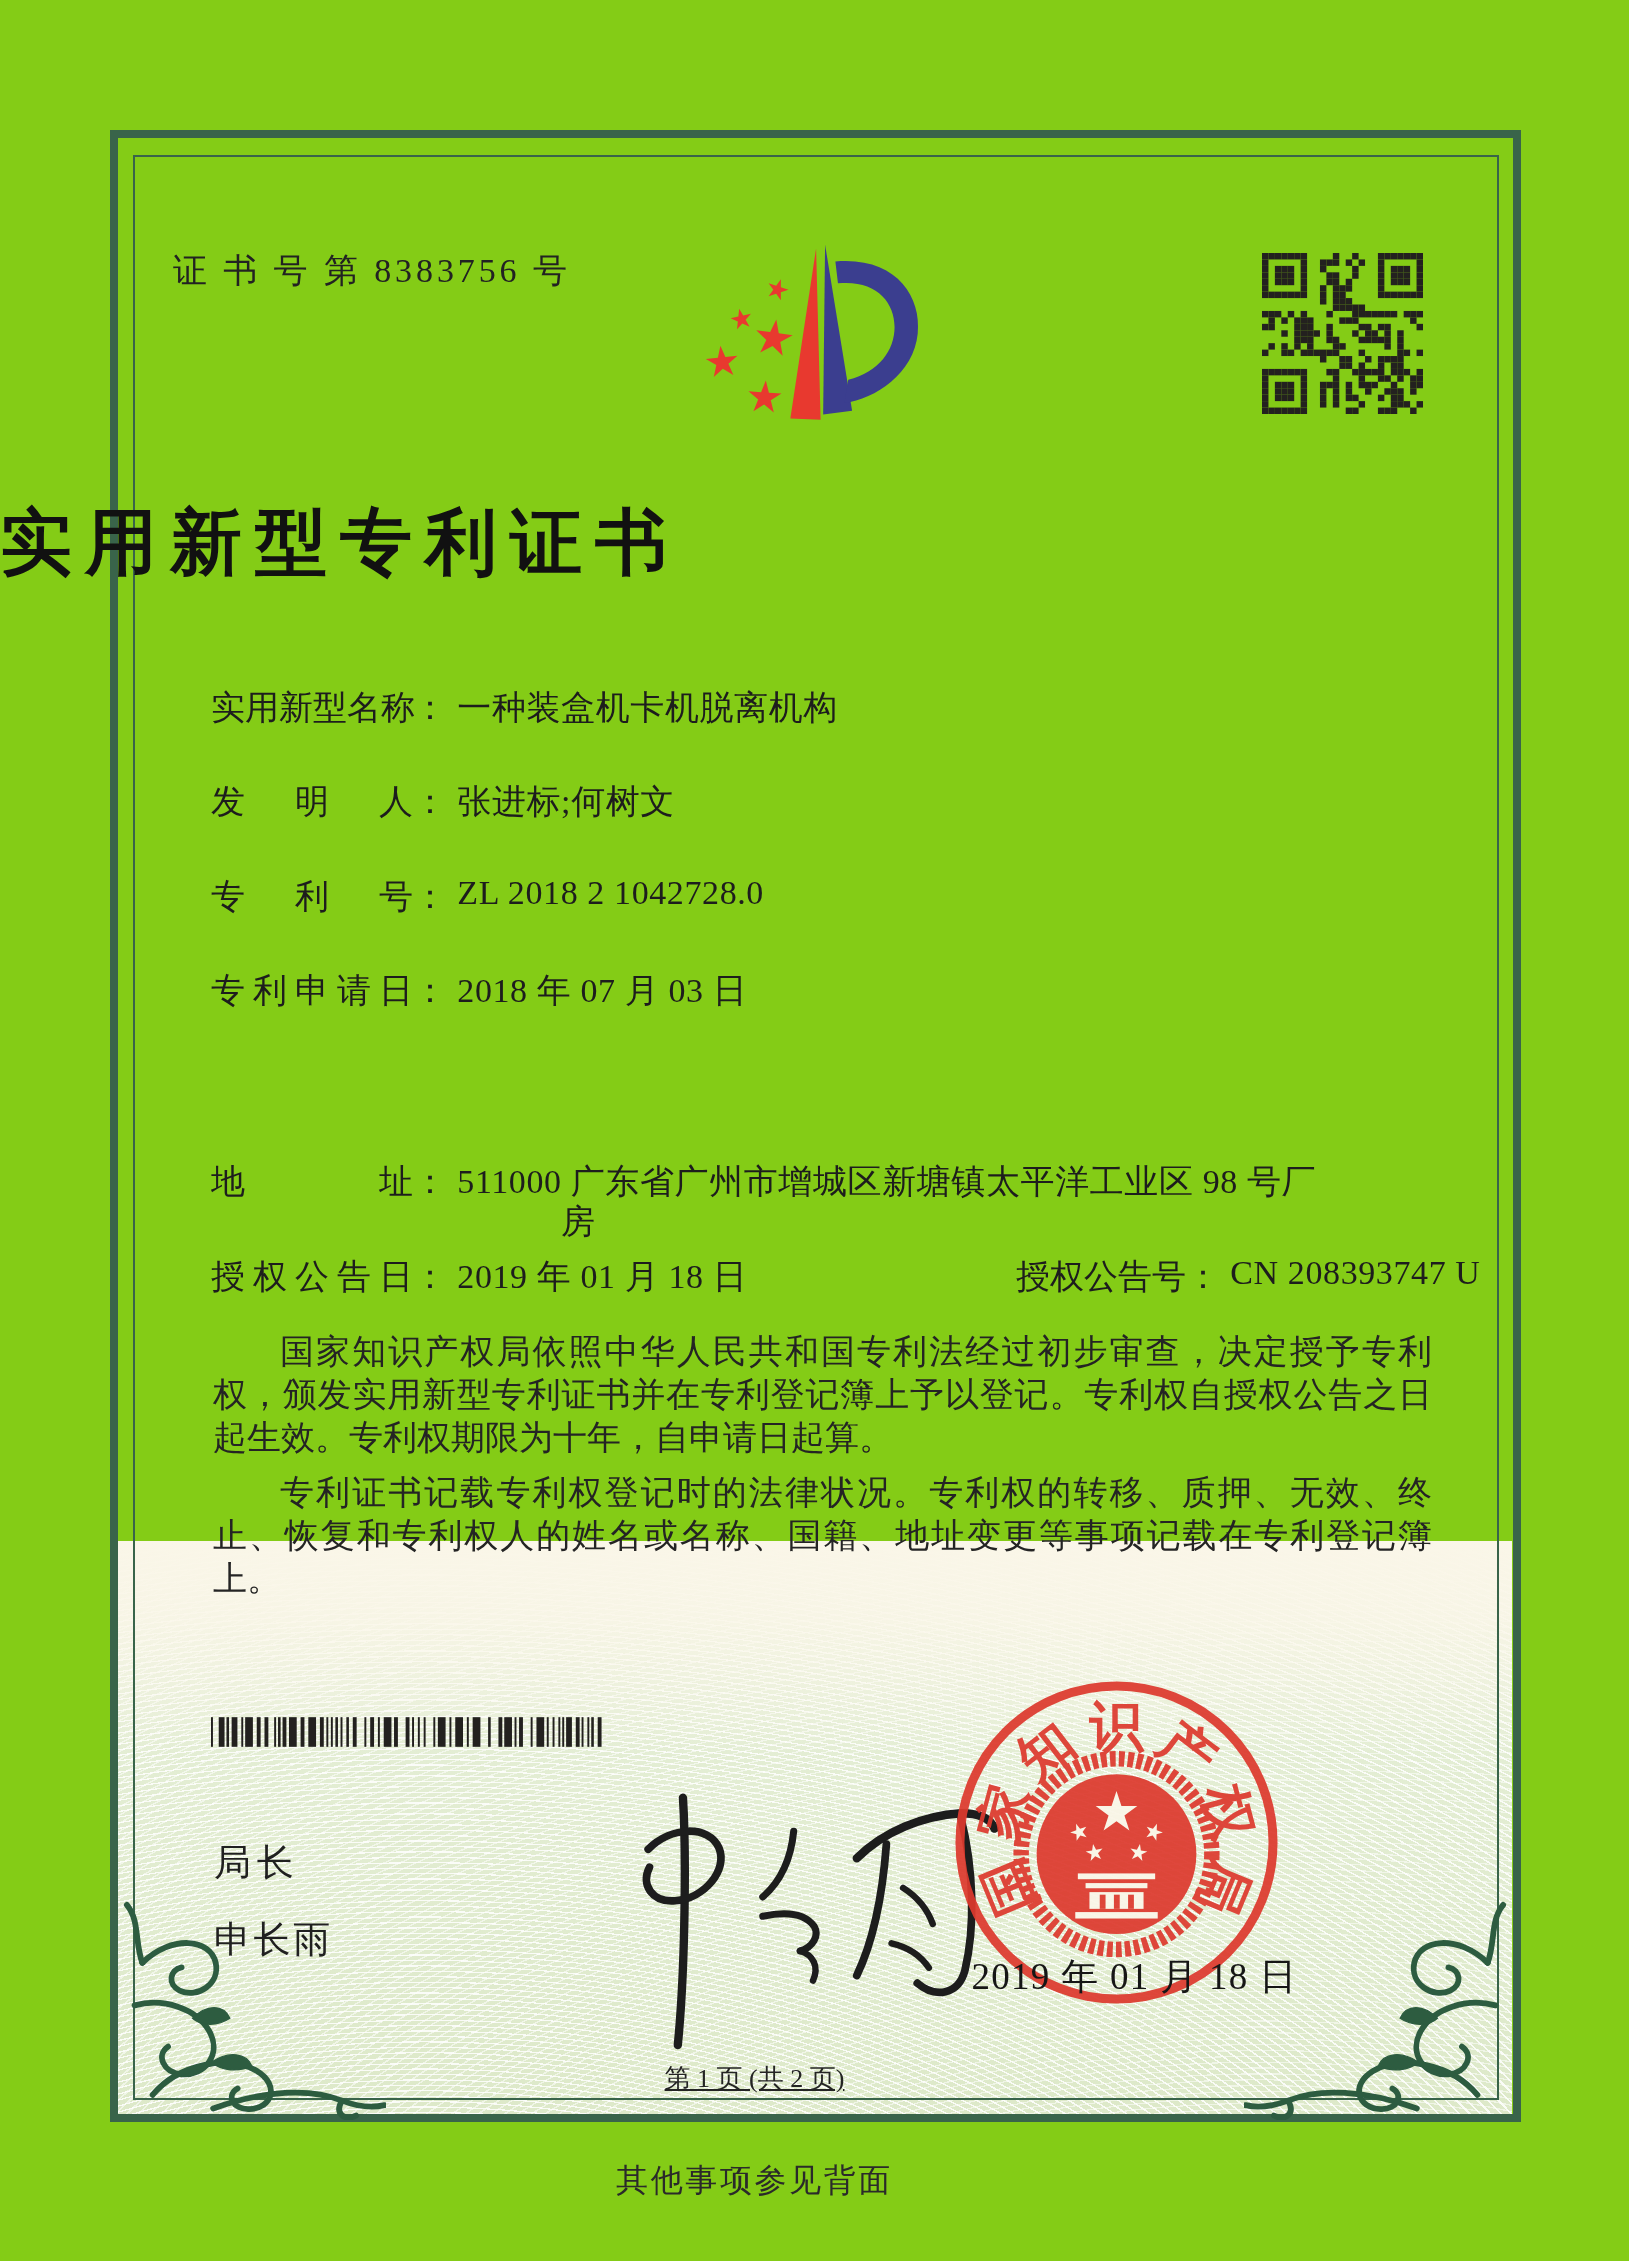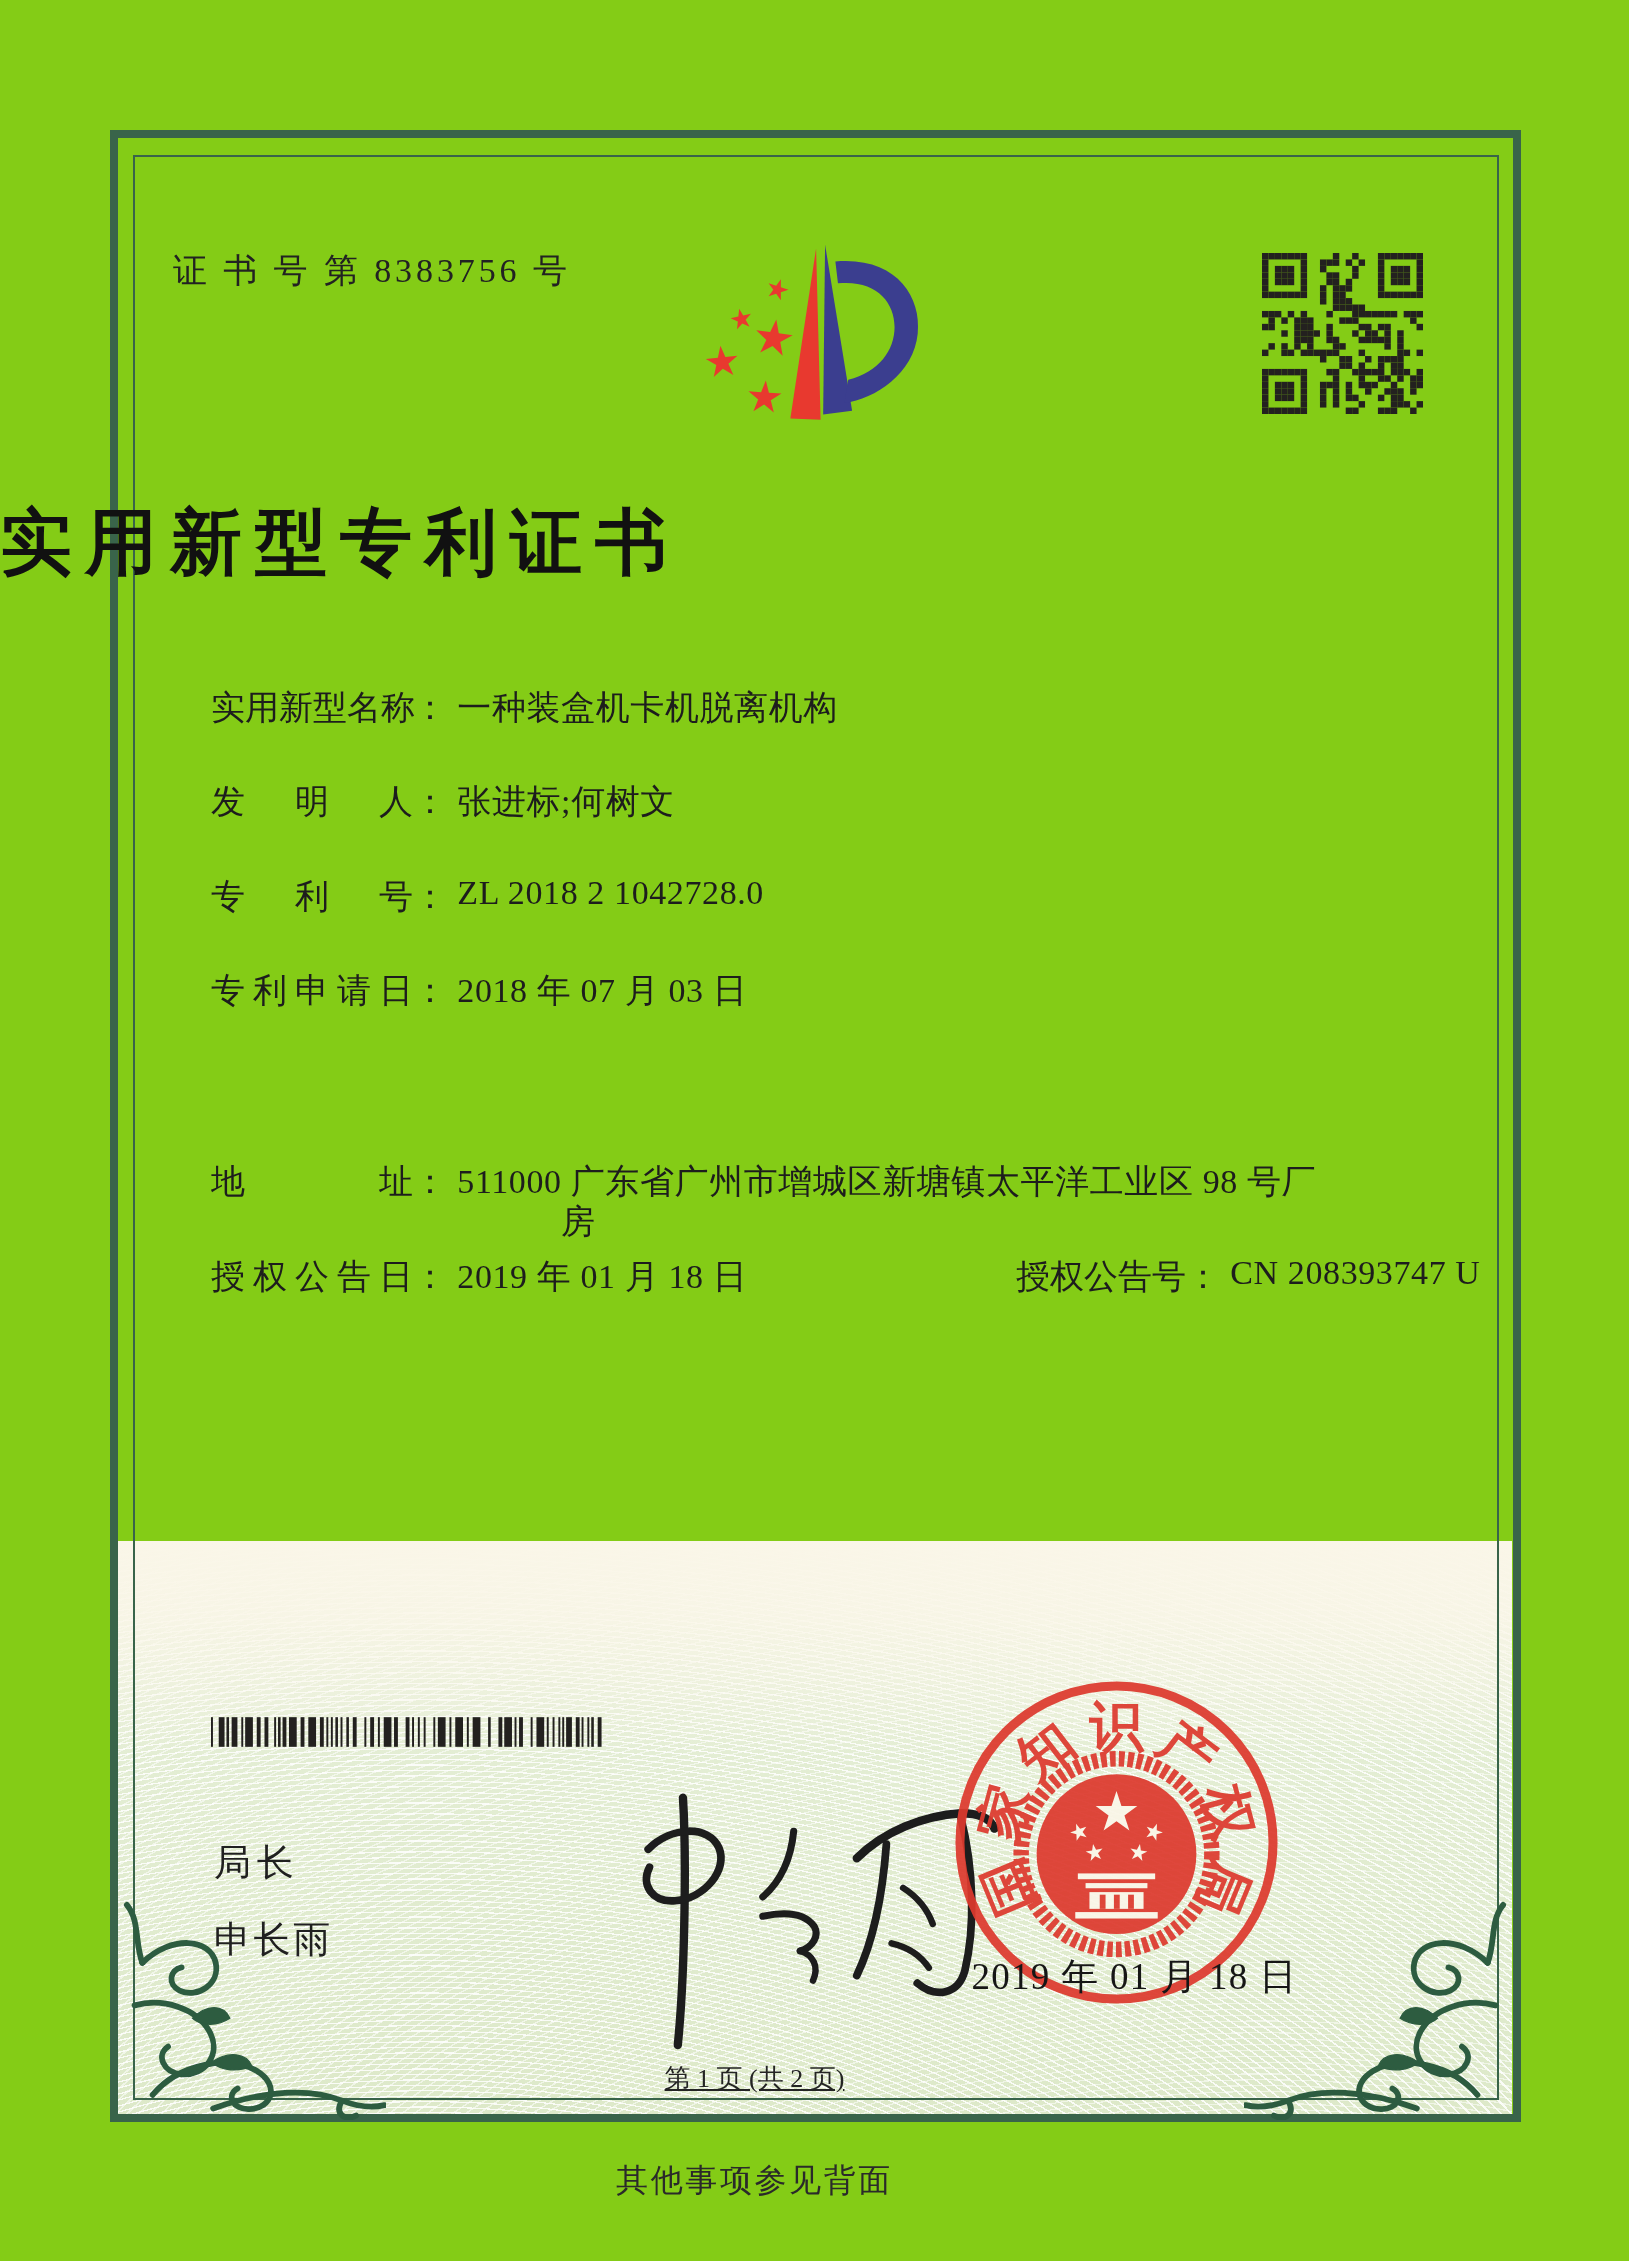--- a/index.html
+++ b/index.html
@@ -407,20 +407,24 @@
   </div>
   <div class="addr2">房</div>
 
   <div class="row" style="top:1254px">
     <span class="lbl">授权公告日</span><span class="colon">：</span><span class="val">2019 年 01 月 18 日</span>
     <span class="grant2">
       <span class="lbl5">授权公告号</span><span class="colon">：</span><span class="val">CN 208393747 U</span>
     </span>
   </div>
 
+  <div class="paras">
+    <p>国家知识产权局依照中华人民共和国专利法经过初步审查，决定授予专利权，颁发实用新型专利证书并在专利登记簿上予以登记。专利权自授权公告之日起生效。专利权期限为十年，自申请日起算。</p>
+    <p>专利证书记载专利权登记时的法律状况。专利权的转移、质押、无效、终止、恢复和专利权人的姓名或名称、国籍、地址变更等事项记载在专利登记簿上。</p>
+  </div>
 
   <svg class="barcode" id="barcode" width="397" height="30" viewBox="0 0 616 46" fill="#23211f">
       <rect x="0" y="0" width="3" height="46"></rect>
       <rect x="12" y="0" width="9" height="46"></rect>
       <rect x="24" y="0" width="4" height="46"></rect>
       <rect x="32" y="0" width="9" height="46"></rect>
       <rect x="47" y="0" width="3" height="46"></rect>
       <rect x="53" y="0" width="12" height="46"></rect>
       <rect x="71" y="0" width="6" height="46"></rect>
       <rect x="83" y="0" width="6" height="46"></rect>

